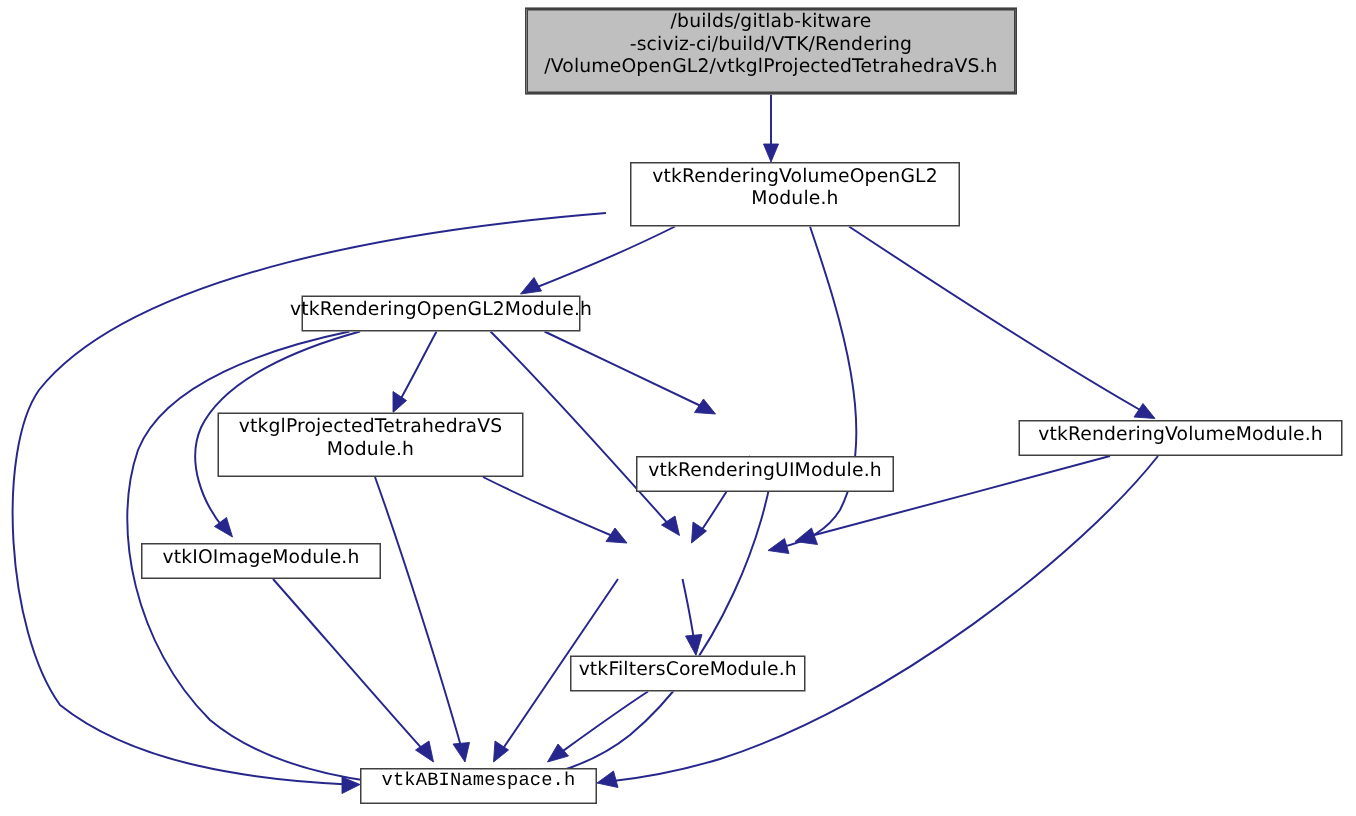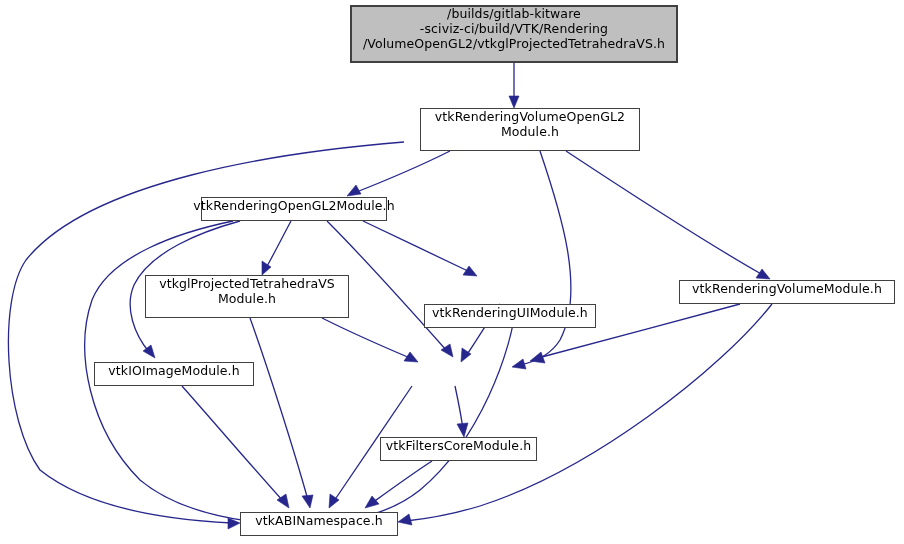--- a/index.html
+++ b/index.html
@@ -197,17 +197,17 @@
 
   <div class="node" style="left:94px; top:362px; width:160px; height:24px;">
     <span class="lbl">vtkIOImageModule.h</span>
   </div>
 
 
   <div class="node" style="left:380px; top:437px; width:157px; height:24px;">
     <span class="lbl">vtkFiltersCoreModule.h</span>
   </div>
 
-  <div class="node" style="left:240px; top:512px; width:158px; height:24px;">
+  <div class="node" style="left:240px; top:512px; width:158px; height:24px;font-family:Liberation Mono, monospace;">
     <span class="lbl">vtkABINamespace.h</span>
   </div>
 
 </div>
 
 </body></html>

